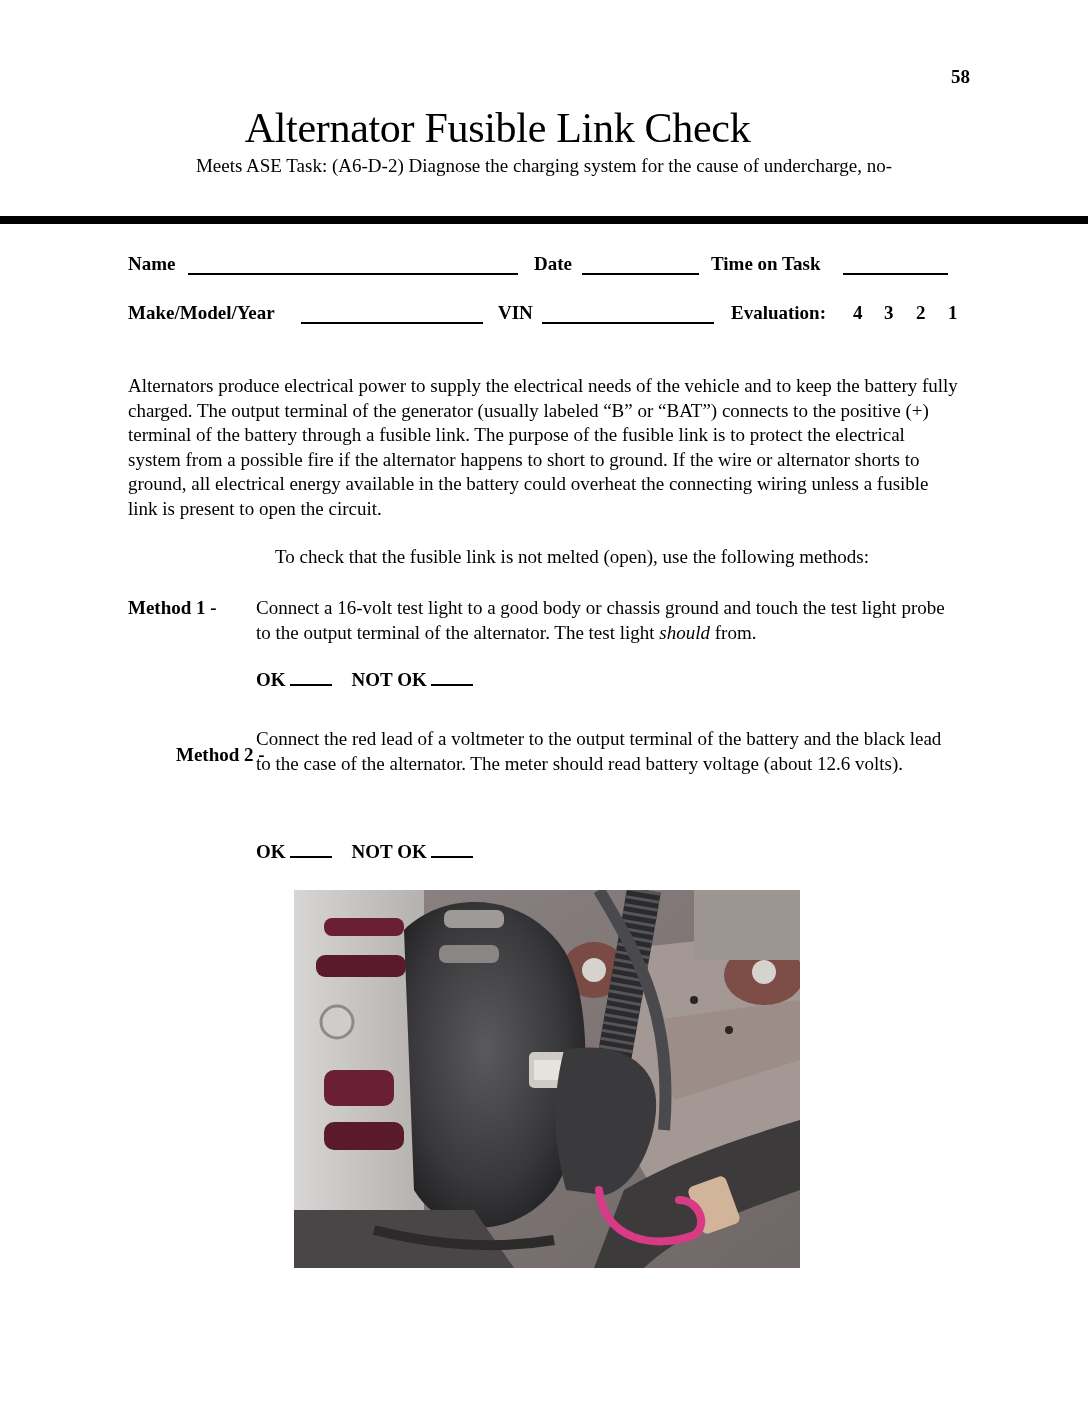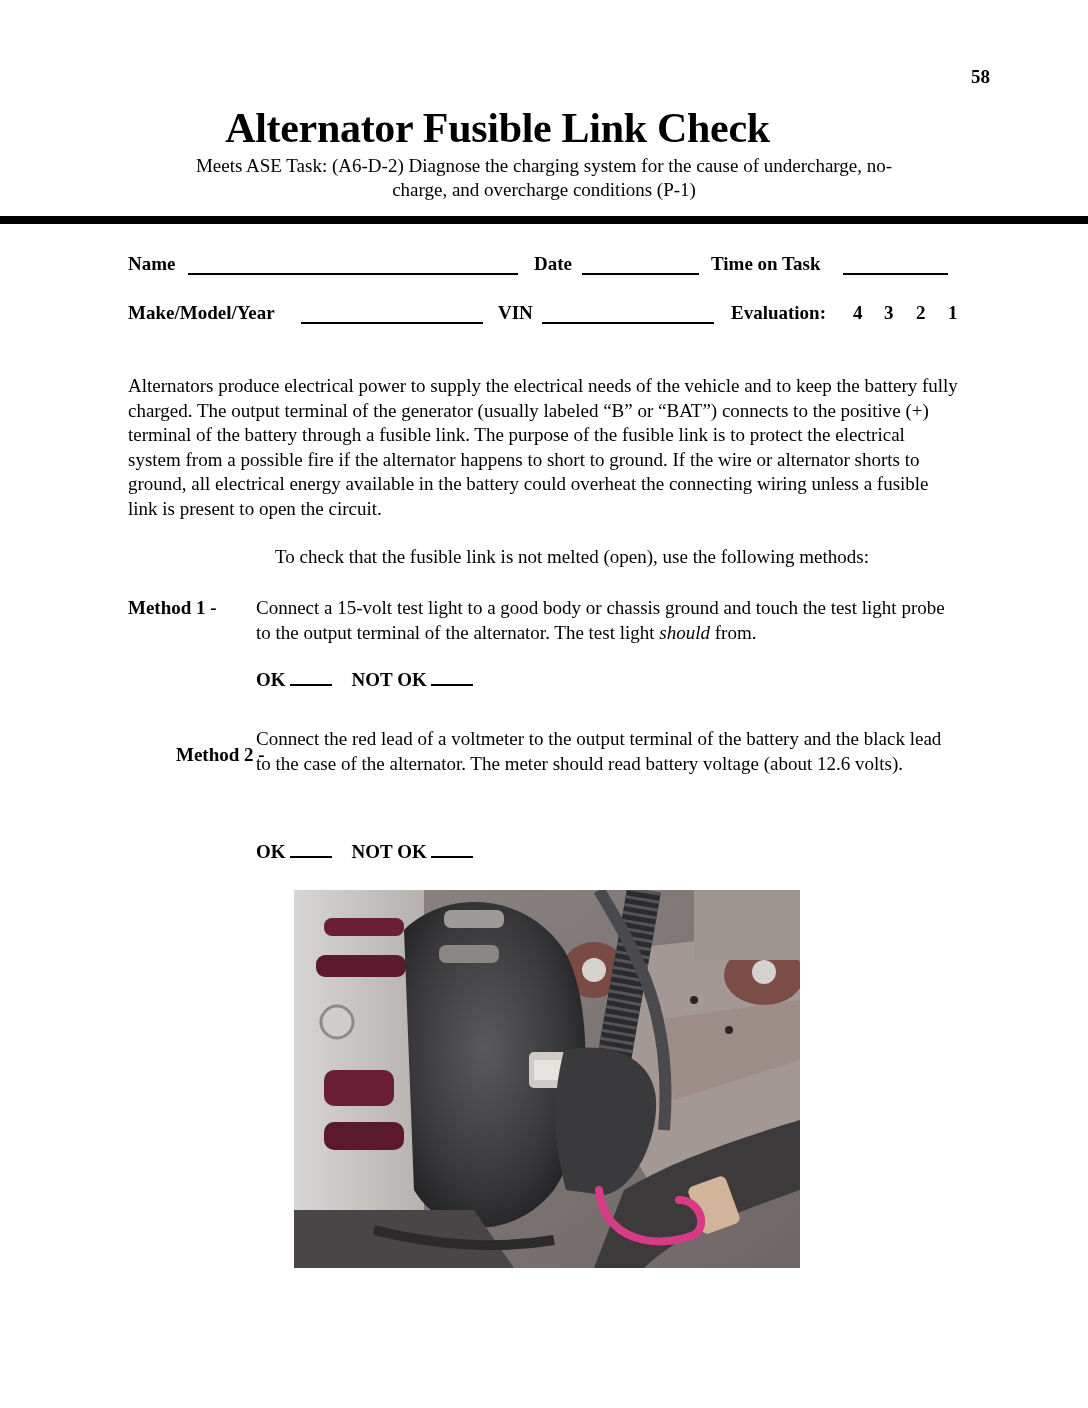--- a/index.html
+++ b/index.html
@@ -9,26 +9,26 @@
       overflow: hidden;
     }
     body {
       position: relative;
       font-family: "Liberation Serif", "DejaVu Serif", serif;
       color: #000;
     }
     .abs { position: absolute; }
 
     .page-num {
-      left: 950px; top: 66px; width: 40px; text-align: right;
+      left: 930px; top: 66px; width: 40px; text-align: right;
       font-weight: bold; font-size: 19px;
     }
     .title {
       left: 0; top: 104px; width: 995px; text-align: center;
-      font-weight: bold; font-size: 42px; letter-spacing: -0.3px;
+      font-weight: normal; font-size: 42px; letter-spacing: -0.3px;
     }
     .ase {
       left: 130px; top: 154px; width: 828px; text-align: center;
       font-size: 19px; line-height: 24px;
     }
     .ase b { font-weight: normal; }
     .rule {
       left: 0; top: 216px; width: 1088px; height: 8px; background: #000;
     }
 
@@ -65,21 +65,20 @@
       overflow: hidden; background: #8a8282;
     }
   </style>
 </head>
 <body>
 
 <div class="abs page-num">58</div>
 <div class="abs title">Alternator Fusible Link Check</div>
 <div class="abs ase">
   <b>Meets ASE Task:</b><span> (A6-D-2)  Diagnose the charging system for the cause of undercharge, no-</span><br>
-  <span>charge, and overcharge conditions (P-1)</span>
 </div>
 <div class="abs rule"></div>
 
 <div class="abs field-label" style="left:128px; top:253px;text-align:right;">Name</div>
 <div class="abs blank" style="left:188px; top:273px; width:330px;"></div>
 
 <div class="abs field-label" style="left:534px; top:253px;">Date</div>
 <div class="abs blank" style="left:582px; top:273px; width:117px;"></div>
 
 <div class="abs field-label" style="left:711px; top:253px;">Time on Task</div>
@@ -95,21 +94,21 @@
 <div class="abs field-label" style="left:853px; top:302px;">4</div>
 <div class="abs field-label" style="left:884px; top:302px;">3</div>
 <div class="abs field-label" style="left:916px; top:302px;">2</div>
 <div class="abs field-label" style="left:948px; top:302px;">1</div>
 
 <div class="abs para">Alternators produce electrical power to supply the electrical needs of the vehicle and to keep the battery fully charged.  The output terminal of the generator (usually labeled “B” or “BAT”) connects to the positive (+) terminal of the battery through a fusible link.  The purpose of the fusible link is to protect the electrical system from a possible fire if the alternator happens to short to ground.  If the wire or alternator shorts to ground, all electrical energy available in the battery could overheat the connecting wiring unless a fusible link is present to open the circuit.</div>
 <div class="abs intro">To check that the fusible link is not melted (open), use the following methods:</div>
 
 <div class="abs method-label" style="left:128px; top:596px;">Method 1 -</div>
 <div class="abs method-text" style="top:596px;">
-  <span>Connect a 15-volt test light to a good body or chassis ground and touch the test light probe to the output terminal of the alternator.  The test light </span><i>should</i><span> from.</span>
+  <span>Connect a 16-volt test light to a good body or chassis ground and touch the test light probe to the output terminal of the alternator.  The test light </span><i>should</i><span> from.</span>
 </div>
 <div class="abs okrow" style="top:668px;">
   <span>OK</span><span class="u"></span><span class="gap"></span><span>NOT OK</span><span class="u"></span>
 </div>
 
 <div class="abs method-label" style="left:128px; top:743px;margin-left:48px;">Method 2 -</div>
 <div class="abs method-text" style="top:715px;margin-top:12px;">Connect the red lead of a voltmeter to the output terminal of the battery and the black lead to the case of the alternator.  The meter should read battery voltage (about 12.6 volts).</div>
 <div class="abs okrow" style="top:840px;">
   <span>OK</span><span class="u"></span><span class="gap"></span><span>NOT OK</span><span class="u"></span>
 </div>

